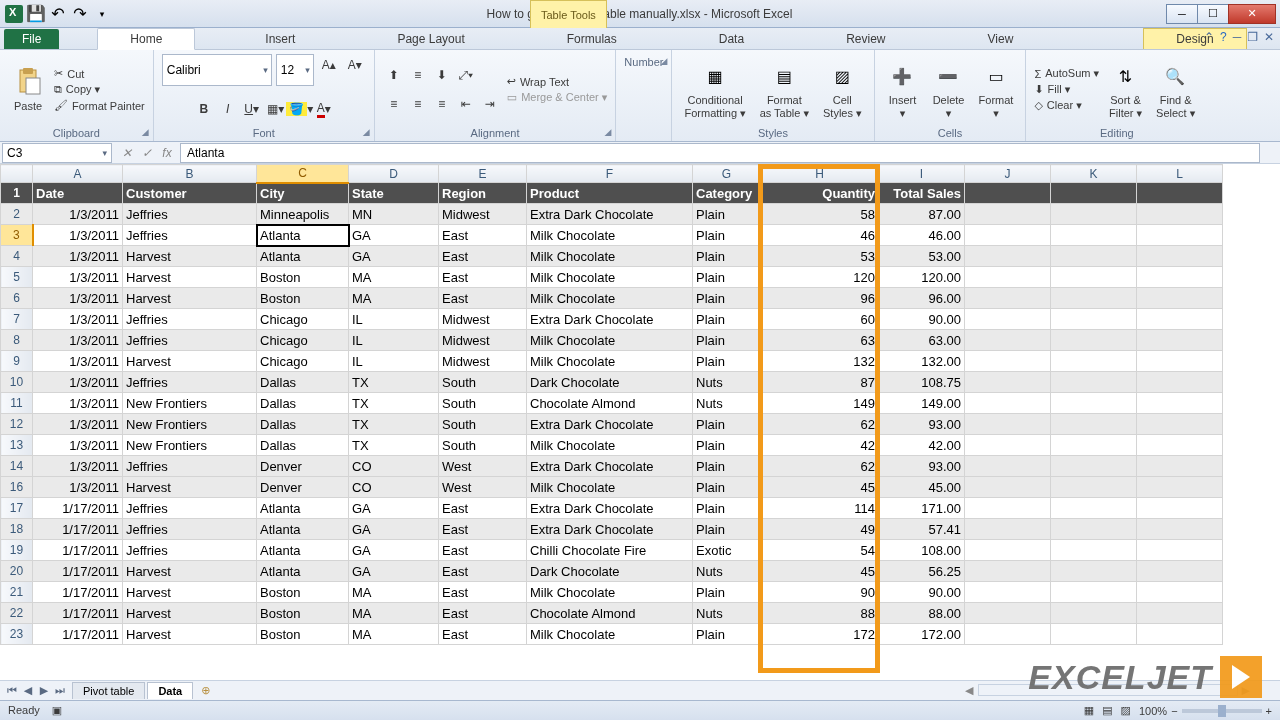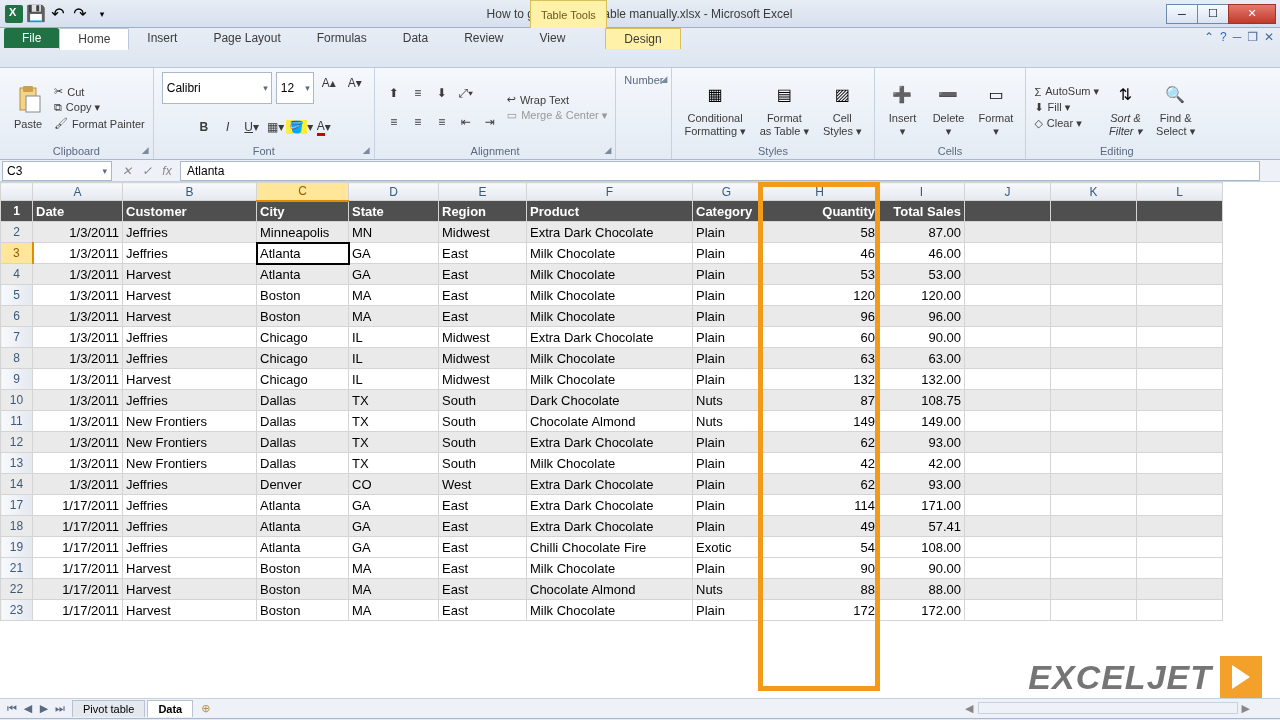--- a/index.html
+++ b/index.html
@@ -11,22 +11,22 @@
 .titlebar .qat .qbtn { width: 20px; height: 20px; display: flex; align-items: center; justify-content: center; }
 .titlebar .qat .excel-logo { width: 18px; height: 18px; background: #207245; border-radius: 2px; position: relative; }
 .titlebar .qat .excel-logo::after { content: "X"; color: #fff; font-size: 11px; font-weight: bold; position: absolute; left: 4px; top: 1px; }
 .titlebar .title { flex: 1; text-align: center; font-size: 12px; color: #3b3b3b; }
 .titlebar .tools { position: absolute; left: 530px; top: 0; height: 28px; background: #fff2a8; border: 1px solid #d6c05a; border-bottom: none; padding: 0 10px; font-size: 11px; color: #6a5a1a; display: flex; align-items: center; }
 .winbtns { display: flex; gap: 0; }
 .winbtns .wb { width: 32px; height: 20px; border: 1px solid #6f89ab; background: linear-gradient(#f7faff,#d9e4f2); font-size: 11px; display: flex; align-items: center; justify-content: center; margin-left: -1px; }
 .winbtns .close { background: linear-gradient(#e47a6e,#c0392b); color: #fff; border-color: #a03226; width: 48px; }
 
 
-.ribbon-tabs { height: 40px; background: linear-gradient(#e8edf5,#dde6f1); display: flex; align-items: flex-start; padding-left: 4px; border-bottom: 1px solid #bcc8d9; position: relative; }
-.ribbon-tabs .tab { padding: 3px 18px; font-size: 12px; color: #3b3b3b; cursor: default; }
+.ribbon-tabs { height: 22px; background: linear-gradient(#e8edf5,#dde6f1); display: flex; align-items: center; padding-left: 4px; border-bottom: 1px solid #bcc8d9; position: relative; gap: 38px; }
+.ribbon-tabs .tab { padding: 3px 32px; font-size: 12px; color: #3b3b3b; cursor: default; }
 .ribbon-tabs .tab.file { background: #207245; color: #fff; border-radius: 2px 2px 0 0; padding: 3px 18px; }
 .ribbon-tabs .tab.active { background: #fff; border: 1px solid #bcc8d9; border-bottom: 1px solid #fff; border-radius: 2px 2px 0 0; margin-bottom: -1px; }
 .ribbon-tabs .tab.design { background: #fff2a8; border: 1px solid #d6c05a; border-bottom: none; }
 .ribbon-tabs .helpctl { position: absolute; right: 6px; top: 2px; display: flex; gap: 6px; font-size: 12px; color: #4a6a9a; }
 
 
 .ribbon { height: 92px; background: linear-gradient(#f5f8fc,#e4ebf4); border-bottom: 1px solid #a8b8cf; display: flex; }
 .rgroup { border-right: 1px solid #c7d2e1; padding: 4px 8px 2px; display: flex; flex-direction: column; }
 .rgroup .body { flex: 1; display: flex; align-items: center; gap: 6px; }
 .rgroup .label { text-align: center; font-size: 11px; color: #5a6a82; padding-top: 2px; position: relative; }
@@ -272,21 +272,21 @@
             <span>⬇</span>
             <span>Fill ▾</span>
           </div>
         <div class="smallrow">
             <span>◇</span>
             <span>Clear ▾</span>
           </div>
       </div>
       <div class="bigbtn">
           <div class="ico">⇅</div>
-          <div class="lbl" style="white-space:pre;font-style:italic;">Sort &amp;
+          <div class="lbl" style="white-space:pre;">Sort &amp;
 Filter ▾</div>
         </div>
       <div class="bigbtn">
           <div class="ico">🔍</div>
           <div class="lbl" style="white-space:pre;">Find &amp;
 Select ▾</div>
         </div>
     </div>
     <div class="label"><span>Editing</span></div>
   </div>
@@ -526,20 +526,35 @@
           <td class="">CO</td>
           <td class="">West</td>
           <td class="">Extra Dark Chocolate</td>
           <td class="">Plain</td>
           <td class="num">62</td>
           <td class="num">93.00</td>
           <td class=""></td>
           <td class=""></td>
           <td class=""></td>
         </tr>
+        <tr class="band">
+          <td class="rowhdr">16</td>
+          <td class="date">1/3/2011</td>
+          <td class="">Harvest</td>
+          <td class="">Denver</td>
+          <td class="">CO</td>
+          <td class="">West</td>
+          <td class="">Milk Chocolate</td>
+          <td class="">Plain</td>
+          <td class="num">45</td>
+          <td class="num">45.00</td>
+          <td class=""></td>
+          <td class=""></td>
+          <td class=""></td>
+        </tr>
         <tr class="">
           <td class="rowhdr">17</td>
           <td class="date">1/17/2011</td>
           <td class="">Jeffries</td>
           <td class="">Atlanta</td>
           <td class="">GA</td>
           <td class="">East</td>
           <td class="">Extra Dark Chocolate</td>
           <td class="">Plain</td>
           <td class="num">114</td>
@@ -567,20 +582,35 @@
           <td class="rowhdr">19</td>
           <td class="date">1/17/2011</td>
           <td class="">Jeffries</td>
           <td class="">Atlanta</td>
           <td class="">GA</td>
           <td class="">East</td>
           <td class="">Chilli Chocolate Fire</td>
           <td class="">Exotic</td>
           <td class="num">54</td>
           <td class="num">108.00</td>
+          <td class=""></td>
+          <td class=""></td>
+          <td class=""></td>
+        </tr>
+        <tr class="band">
+          <td class="rowhdr">20</td>
+          <td class="date">1/17/2011</td>
+          <td class="">Harvest</td>
+          <td class="">Atlanta</td>
+          <td class="">GA</td>
+          <td class="">East</td>
+          <td class="">Dark Chocolate</td>
+          <td class="">Nuts</td>
+          <td class="num">45</td>
+          <td class="num">56.25</td>
           <td class=""></td>
           <td class=""></td>
           <td class=""></td>
         </tr>
         <tr class="">
           <td class="rowhdr">21</td>
           <td class="date">1/17/2011</td>
           <td class="">Harvest</td>
           <td class="">Boston</td>
           <td class="">MA</td>

